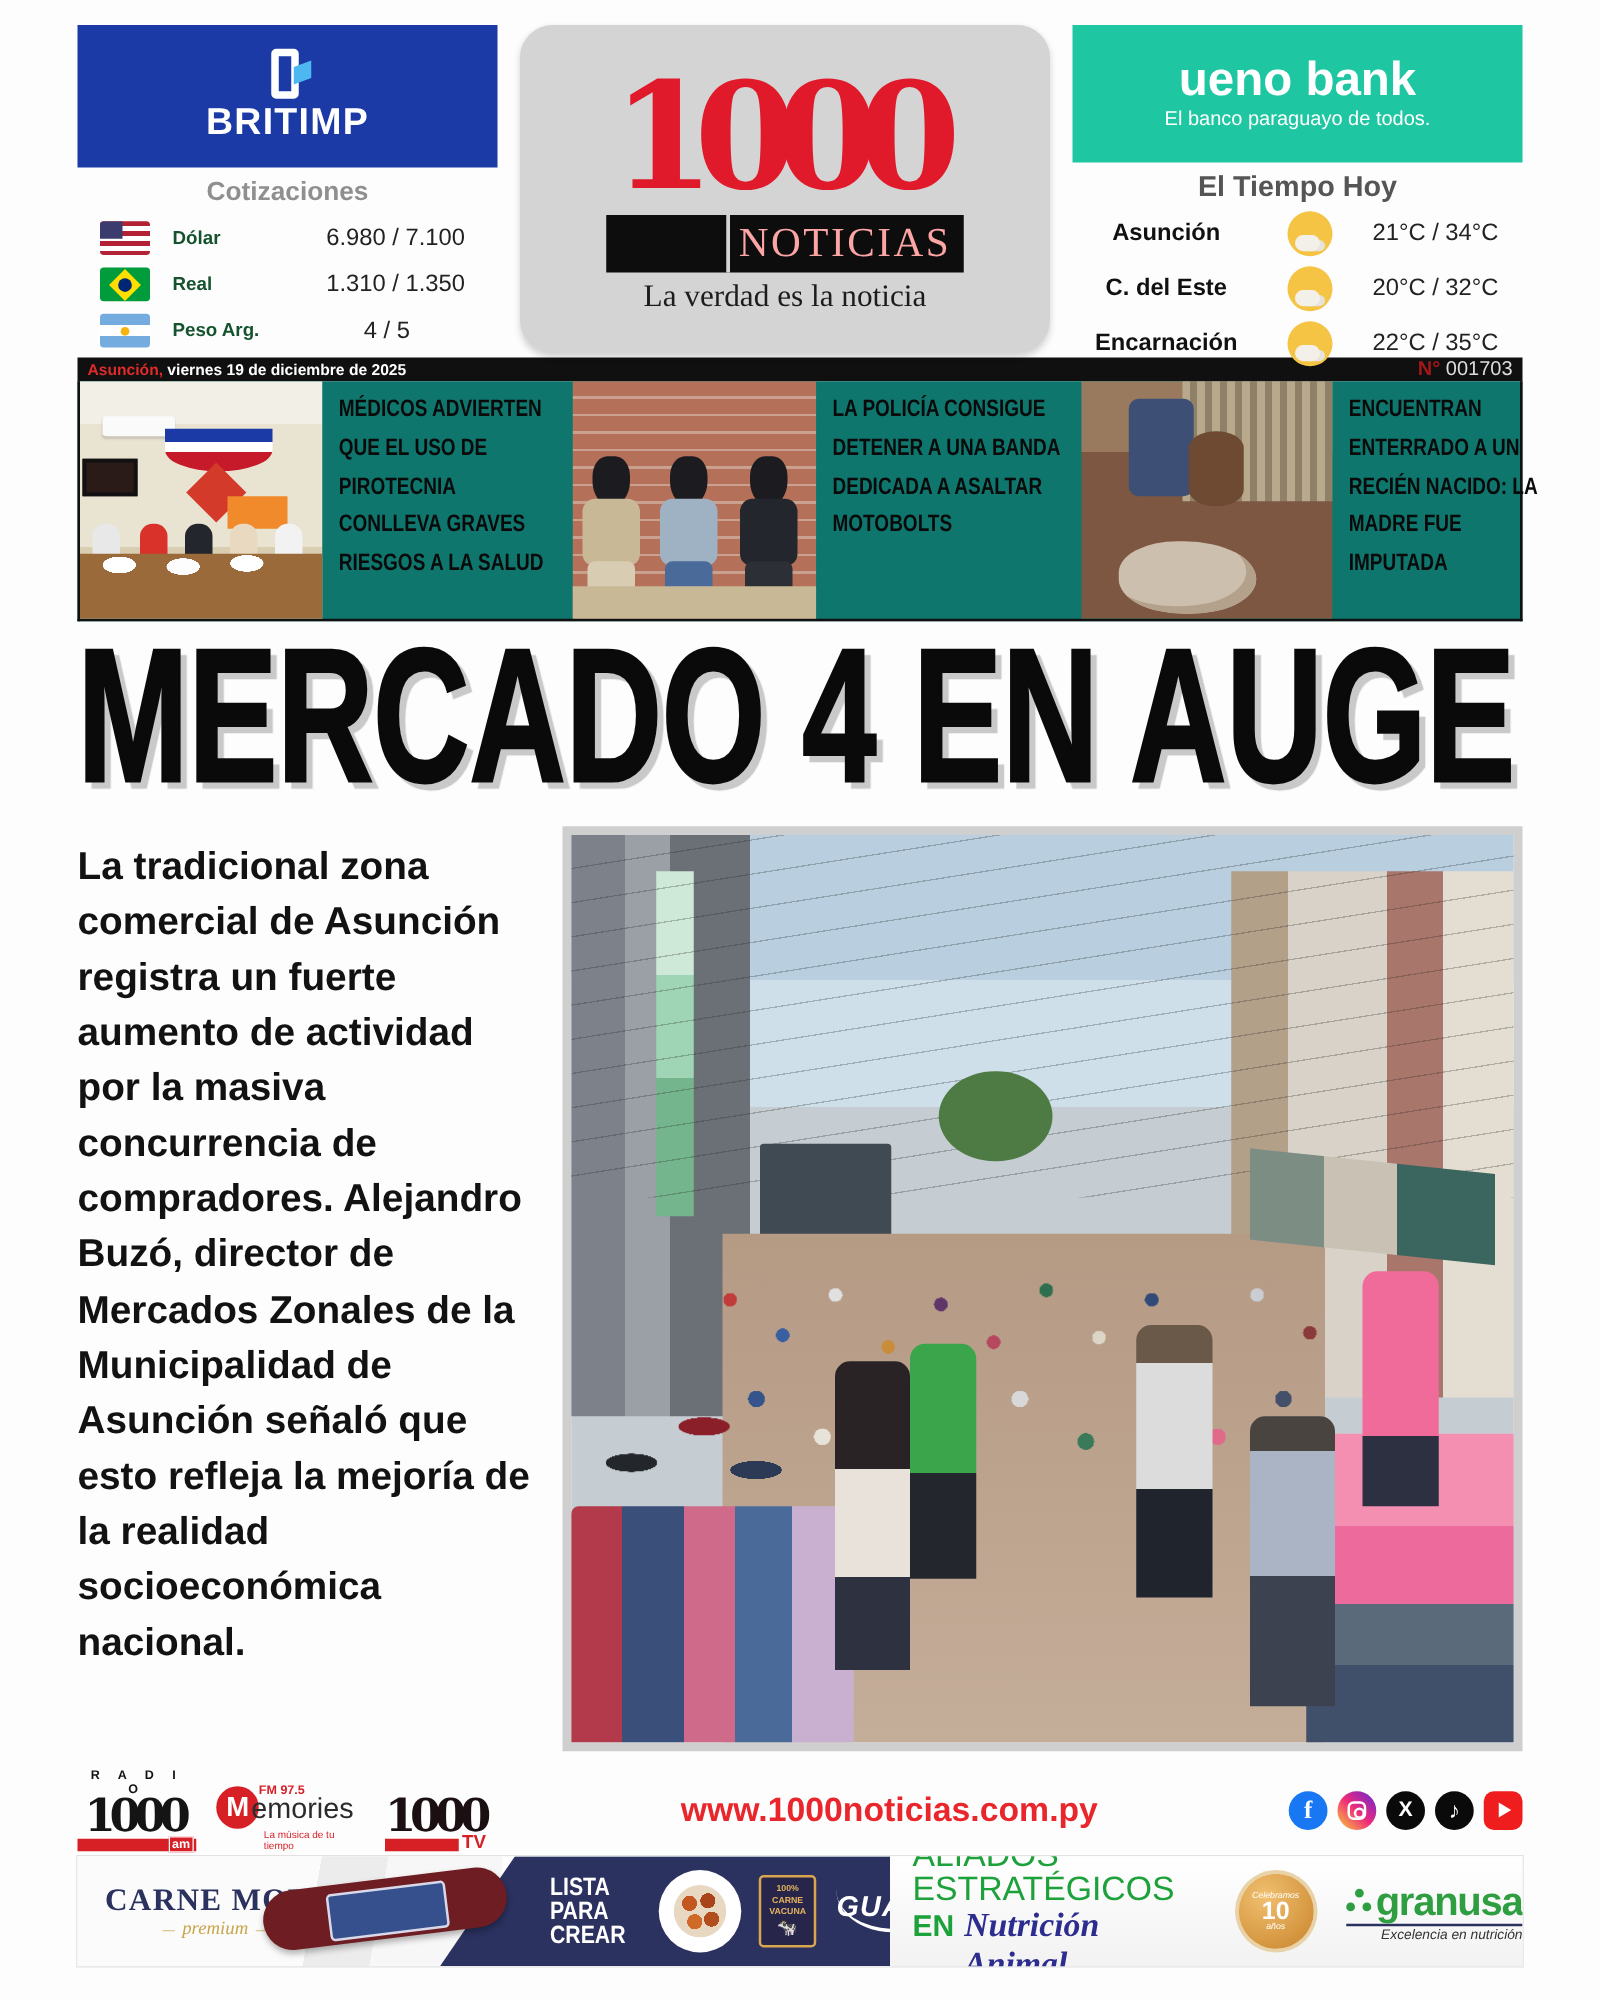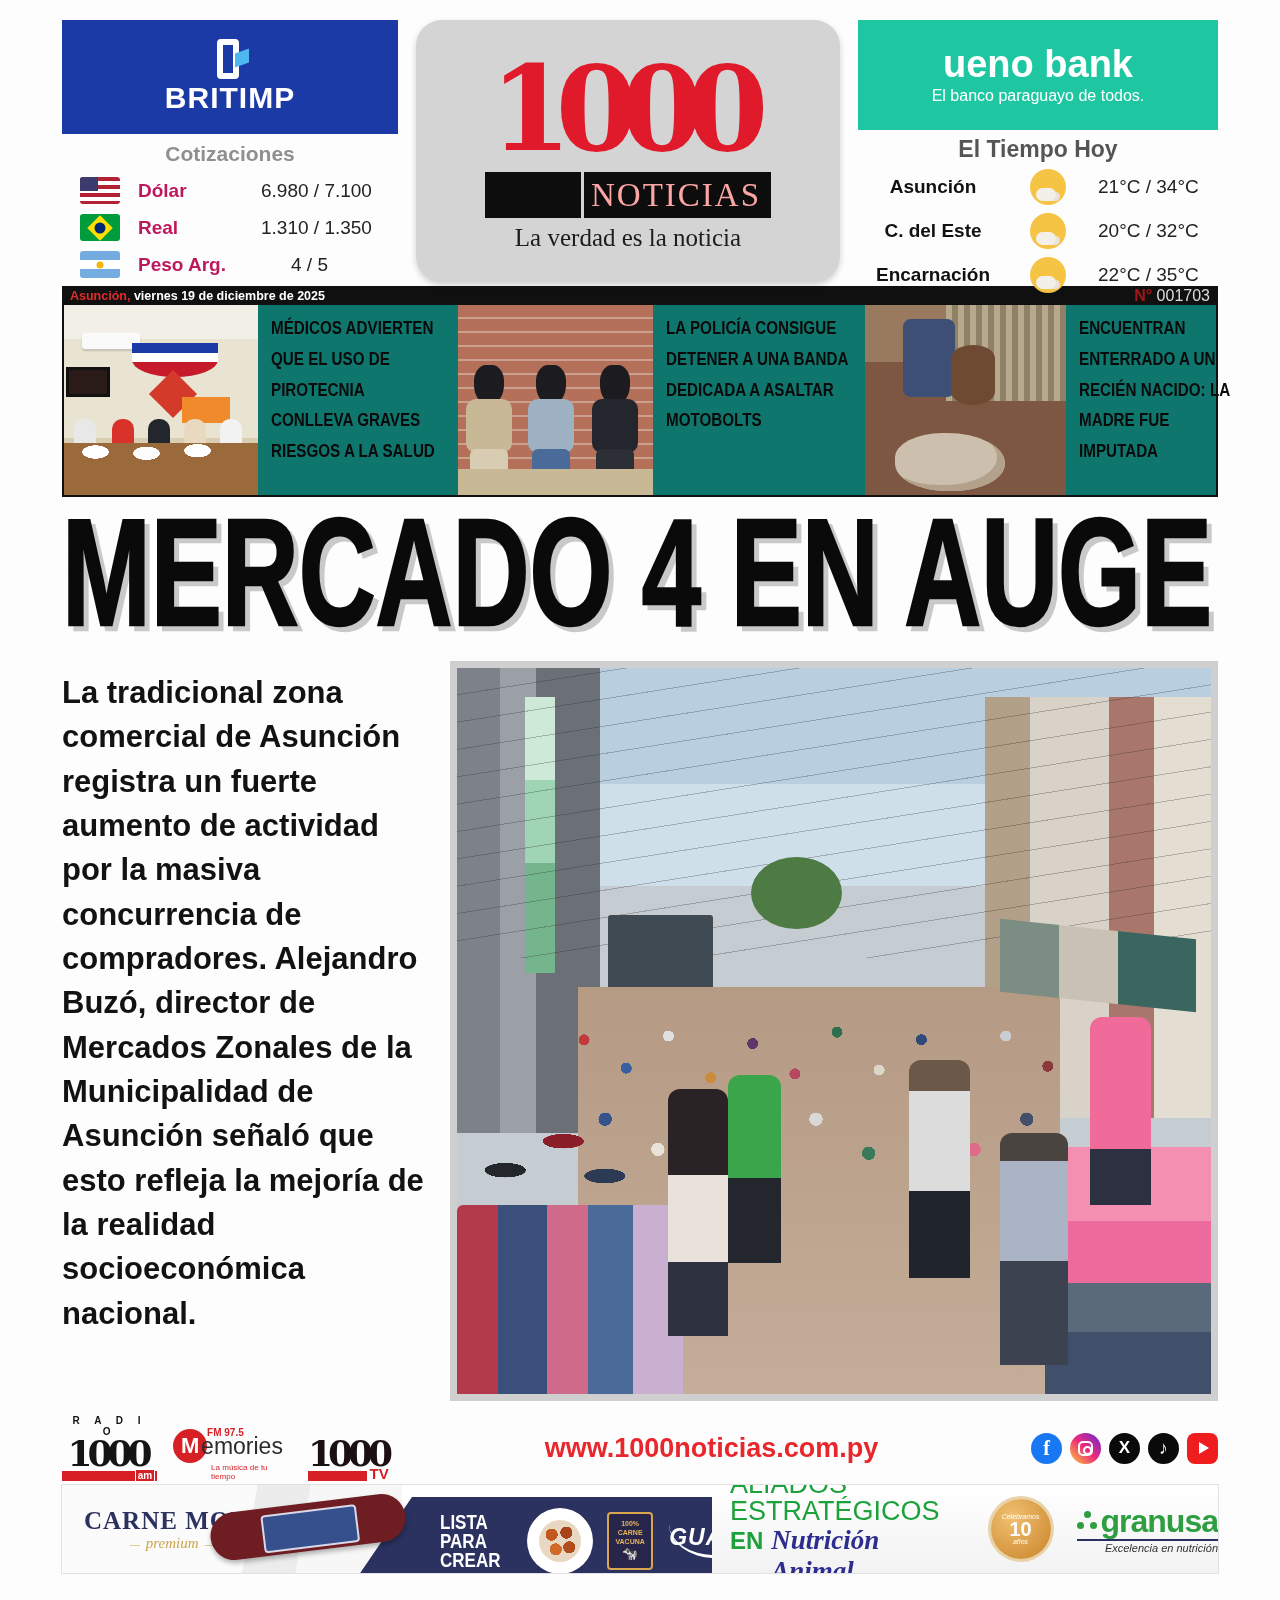--- a/index.html
+++ b/index.html
@@ -20,21 +20,21 @@
   .cotiz-title { text-align:center; color:#8f8f8f; font-weight:bold; font-size:21px; margin:8px 0 6px; }
   .cotiz-row { display:flex; align-items:center; gap:18px; padding:5px 0 5px 18px; }
   .flag { width:40px; height:27px; border-radius:3px; position:relative; overflow:hidden; flex:0 0 auto; }
   .flag-us { background:repeating-linear-gradient(#b22234 0 4px, #fff 4px 8px); }
   .flag-us::before { content:""; position:absolute; left:0; top:0; width:18px; height:14px; background:#3c3b6e; }
   .flag-br { background:#009b3a; }
   .flag-br::before { content:""; position:absolute; left:50%; top:50%; width:18px; height:18px; background:#fedf00; transform:translate(-50%,-50%) rotate(45deg); }
   .flag-br::after { content:""; position:absolute; left:50%; top:50%; width:11px; height:11px; border-radius:50%; background:#002776; transform:translate(-50%,-50%); }
   .flag-ar { background:linear-gradient(#74acdf 0 33%, #fff 33% 67%, #74acdf 67%); }
   .flag-ar::after { content:""; position:absolute; left:50%; top:50%; width:7px; height:7px; border-radius:50%; background:#f6b40e; transform:translate(-50%,-50%); }
-  .cotiz-label { font-weight:bold; font-size:19px; color:#be185d; width:105px; }
+  .cotiz-label { font-weight:bold; font-size:15px; color:#14532d; width:105px; }
   .cotiz-value { font-size:19px; color:#222; }
 
   .logo-box { background:#d4d4d4; border-radius:26px; height:262px; display:flex; flex-direction:column; align-items:center; justify-content:center; box-shadow:0 3px 6px rgba(0,0,0,.18); }
   .logo-1000 { font-family:"DejaVu Serif", serif; font-weight:bold; color:#e01a2b; font-size:118px; letter-spacing:-0.14em; line-height:1; padding-right:14px; }
   .noticias-bar { position:relative; background:#0d0d0d; width:286px; height:46px; margin-top:4px; display:flex; align-items:center; justify-content:flex-end; padding-right:10px; }
   .noticias-bar::before { content:""; position:absolute; left:96px; top:0; width:3px; height:100%; background:#d4d4d4; }
   .noticias-word { color:#fca5a5; font-family:"Liberation Serif", serif; font-size:33px; letter-spacing:2px; }
   .logo-tagline { font-family:"Liberation Serif", serif; font-size:25px; color:#1c1c1c; margin-top:6px; }
 
   .ueno-box { background:#1ec7a2; height:110px; display:flex; flex-direction:column; align-items:center; justify-content:center; }
@@ -155,21 +155,21 @@
   .sc-tt { background:#0a0a0a; font-size:18px; }
   .sc-yt { background:#ef1d1d; border-radius:8px; }
   .sc-yt i { display:block; width:0; height:0; border-left:10px solid #fff; border-top:6px solid transparent; border-bottom:6px solid transparent; margin-left:3px; }
 
   
   .ad-banner { position:relative; margin-top:6px; height:88px; background:#fff; overflow:hidden; box-shadow:0 0 0 1px #e2e2e2; }
   .ad-paper { position:absolute; left:0; top:0; width:340px; height:100%; background:linear-gradient(100deg,#fbfbfb 0 55%, #ececec 55% 70%, #f7f7f7 70%); display:flex; flex-direction:column; justify-content:center; padding-left:22px; }
   .ad-brand { font-family:"Liberation Serif", serif; font-weight:bold; color:#2b3260; font-size:25px; letter-spacing:1px; }
   .ad-brand-sub { font-family:"Liberation Serif", serif; font-style:italic; color:#c9a44a; font-size:15px; margin-left:40px; }
   .ad-brand-sub::before, .ad-brand-sub::after { content:"—"; color:#c9a44a; margin:0 6px; font-size:11px; }
-  .ad-navy { position:absolute; left:290px; top:12px; width:360px; height:100%; background:#2b3260; clip-path:polygon(60px 0, 100% 0, 100% 100%, 0 100%); display:flex; align-items:center; }
+  .ad-navy { position:absolute; left:290px; top:0; width:360px; height:100%; background:#2b3260; clip-path:polygon(60px 0, 100% 0, 100% 100%, 0 100%); display:flex; align-items:center; }
   .ad-product { position:absolute; left:148px; top:18px; width:196px; height:48px; background:#6e1d22; border-radius:24px; transform:rotate(-7deg); box-shadow:0 3px 5px rgba(0,0,0,.3); z-index:3; }
   .ad-product::after { content:""; position:absolute; left:52px; top:7px; width:92px; height:34px; background:#35508c; border-radius:4px; border:2px solid #d8d8e8; }
   .ad-slogan { margin-left:88px; font-weight:bold; color:#fff; font-size:20px; line-height:.95; transform:scaleX(0.85); transform-origin:0 50%; }
   .ad-plate { width:66px; height:66px; border-radius:50%; background:#fff; margin-left:16px; flex:0 0 auto; position:relative; }
   .ad-plate::after { content:""; position:absolute; inset:12px; border-radius:50%; background:radial-gradient(circle 10px at 30% 35%, #c2571f 0 60%, transparent 61%), radial-gradient(circle 10px at 65% 30%, #a8431a 0 60%, transparent 61%), radial-gradient(circle 10px at 40% 70%, #d06a28 0 60%, transparent 61%), radial-gradient(circle 10px at 72% 65%, #b24e1e 0 60%, transparent 61%), #e8d8c2; }
   .ad-meatbadge { width:46px; height:58px; border:2px solid #d9a54e; background:#27264a; color:#e5b35e; font-size:7px; font-weight:bold; text-align:center; margin-left:14px; padding-top:5px; line-height:1.3; border-radius:4px; flex:0 0 auto; }
   .ad-meatbadge .cow { font-size:13px; }
   .ad-guarani { color:#fff; font-weight:bold; font-style:italic; font-size:23px; letter-spacing:1px; margin-left:16px; border-bottom:3px solid #fff; border-radius:0 0 40% 40%/0 0 100% 100%; padding-bottom:4px; }
   .ad-right { position:absolute; left:650px; right:0; top:0; height:100%; background:linear-gradient(#ffffff, #f2f2f2); display:flex; align-items:center; }
   .ad-aliados { margin-left:18px; }

